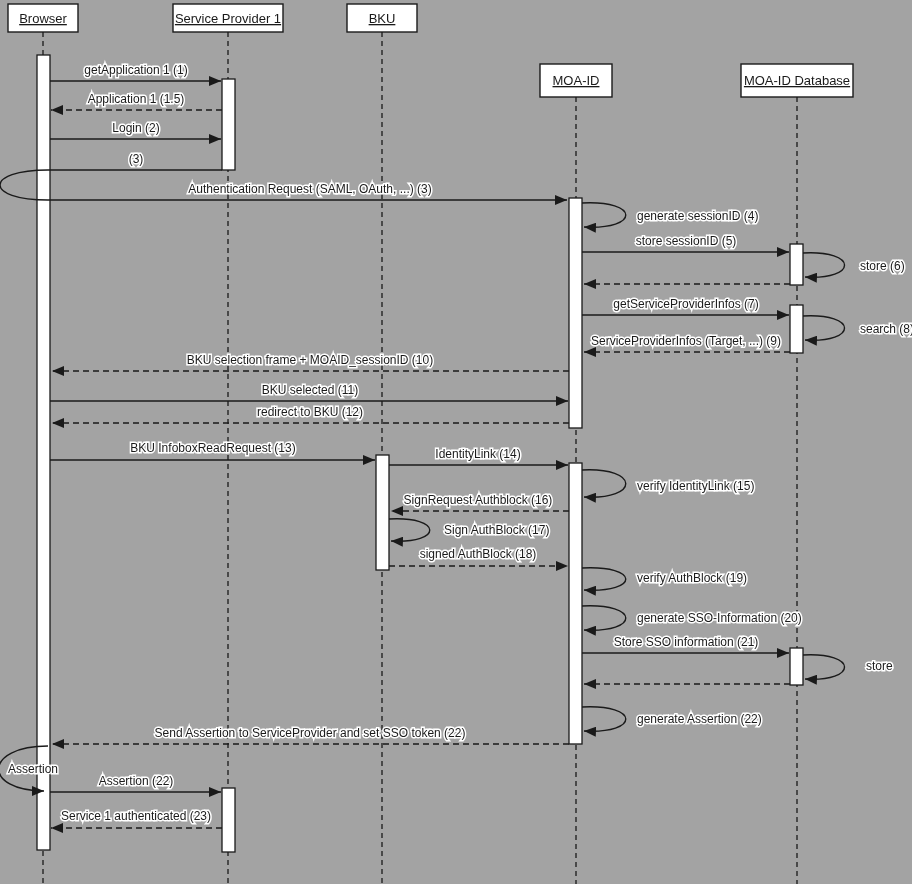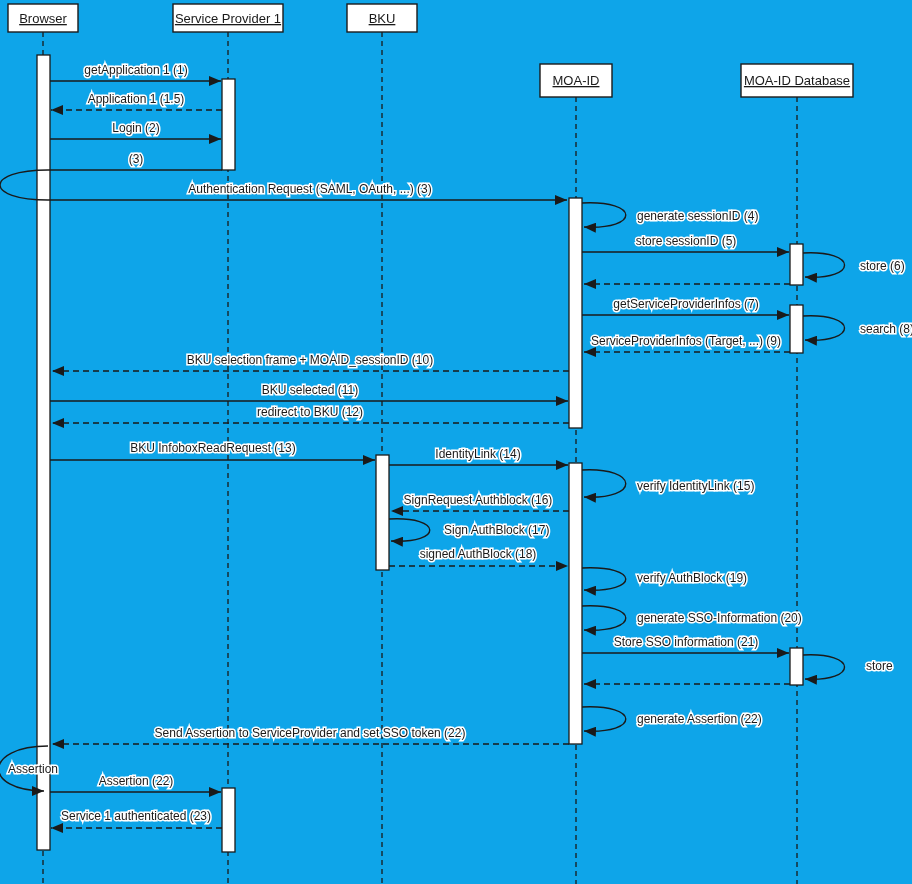--- a/index.html
+++ b/index.html
@@ -1,16 +1,16 @@
 <!DOCTYPE html>
 <html><head>
 <meta charset="utf-8">
 <style>
   html,body{margin:0;padding:0;background:#fff;}
-  .stage{position:relative;width:912px;height:884px;background:#0ea5e9;overflow:hidden;}
+  .stage{position:relative;width:912px;height:884px;background:#a3a3a3;overflow:hidden;}
   svg{display:block;}
   text{font-family:"Liberation Sans","DejaVu Sans",sans-serif;fill:#1a1a1a;}
   .actor-label{font-size:13px;text-decoration:underline;}
   .msg-label{font-size:12px;paint-order:stroke;stroke:#ffffff;stroke-width:3px;}
   .lifeline{stroke:#1a1a1a;stroke-width:1.3;stroke-dasharray:5 4;fill:none;}
   .head-box{fill:#ffffff;stroke:#1a1a1a;stroke-width:1.4;}
   .act-bar{fill:#ffffff;stroke:#1a1a1a;stroke-width:1.3;}
   .msg-solid{stroke:#1a1a1a;stroke-width:1.4;fill:none;}
   .msg-dashed{stroke:#1a1a1a;stroke-width:1.4;fill:none;stroke-dasharray:6 4;}
   .self-loop{stroke:#1a1a1a;stroke-width:1.4;fill:none;}

